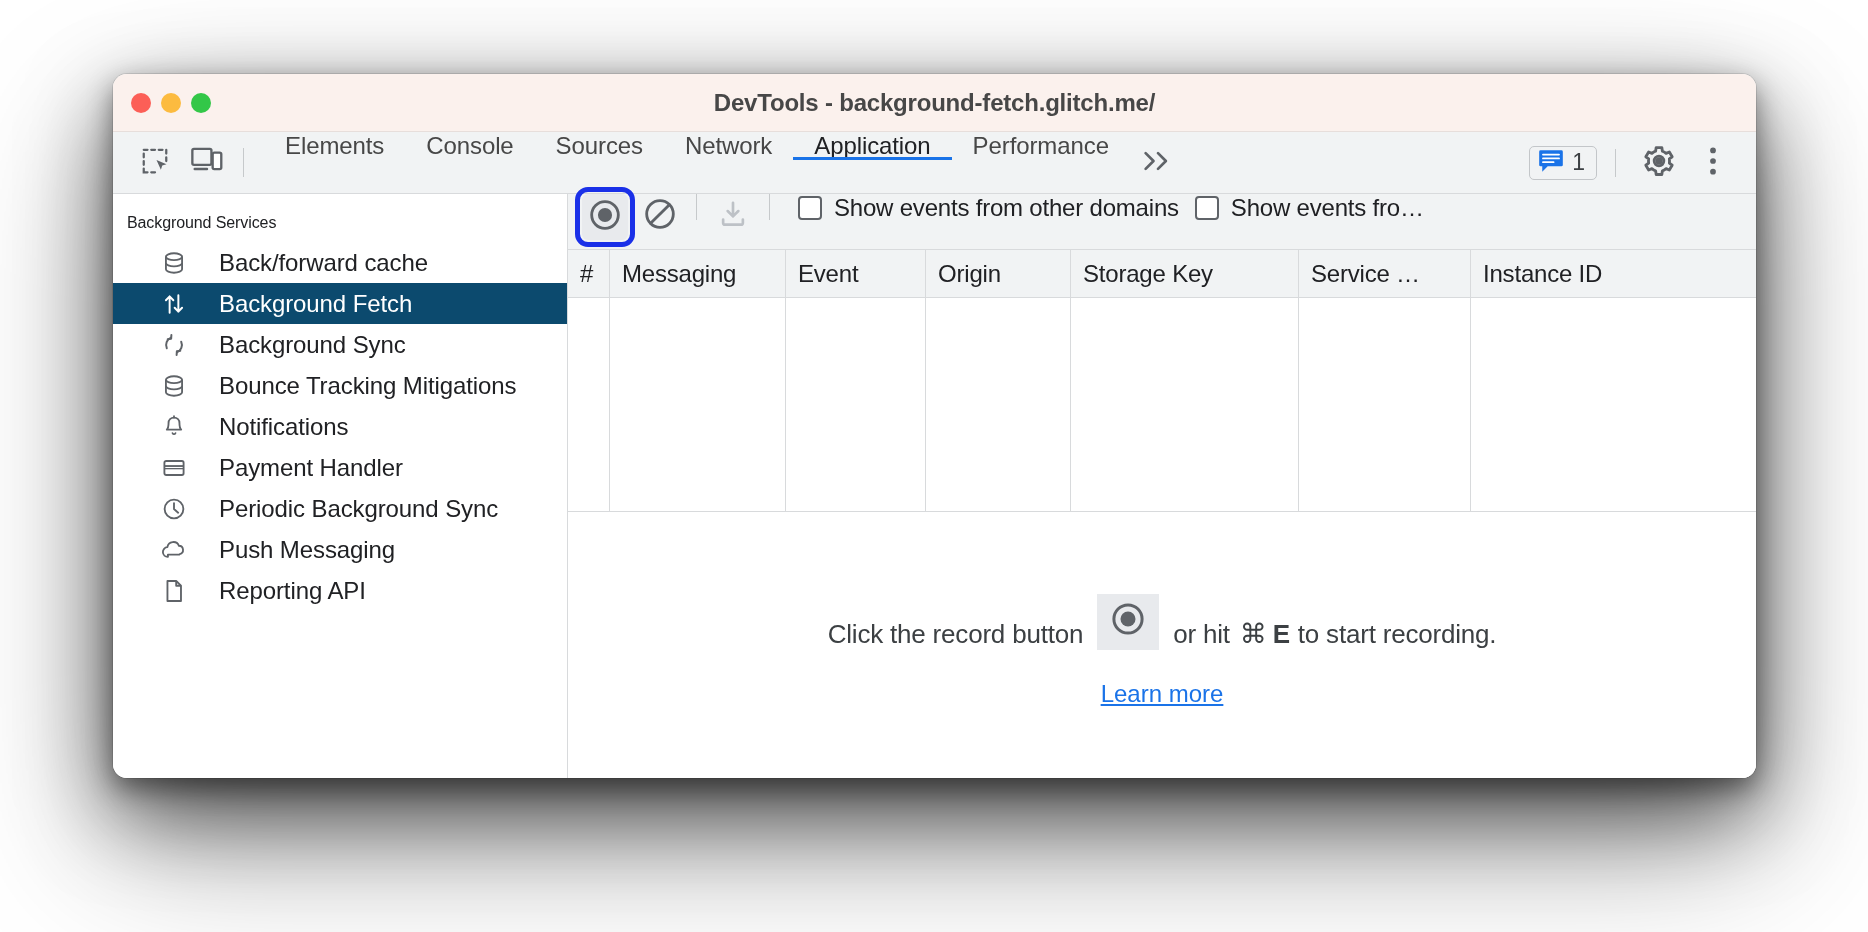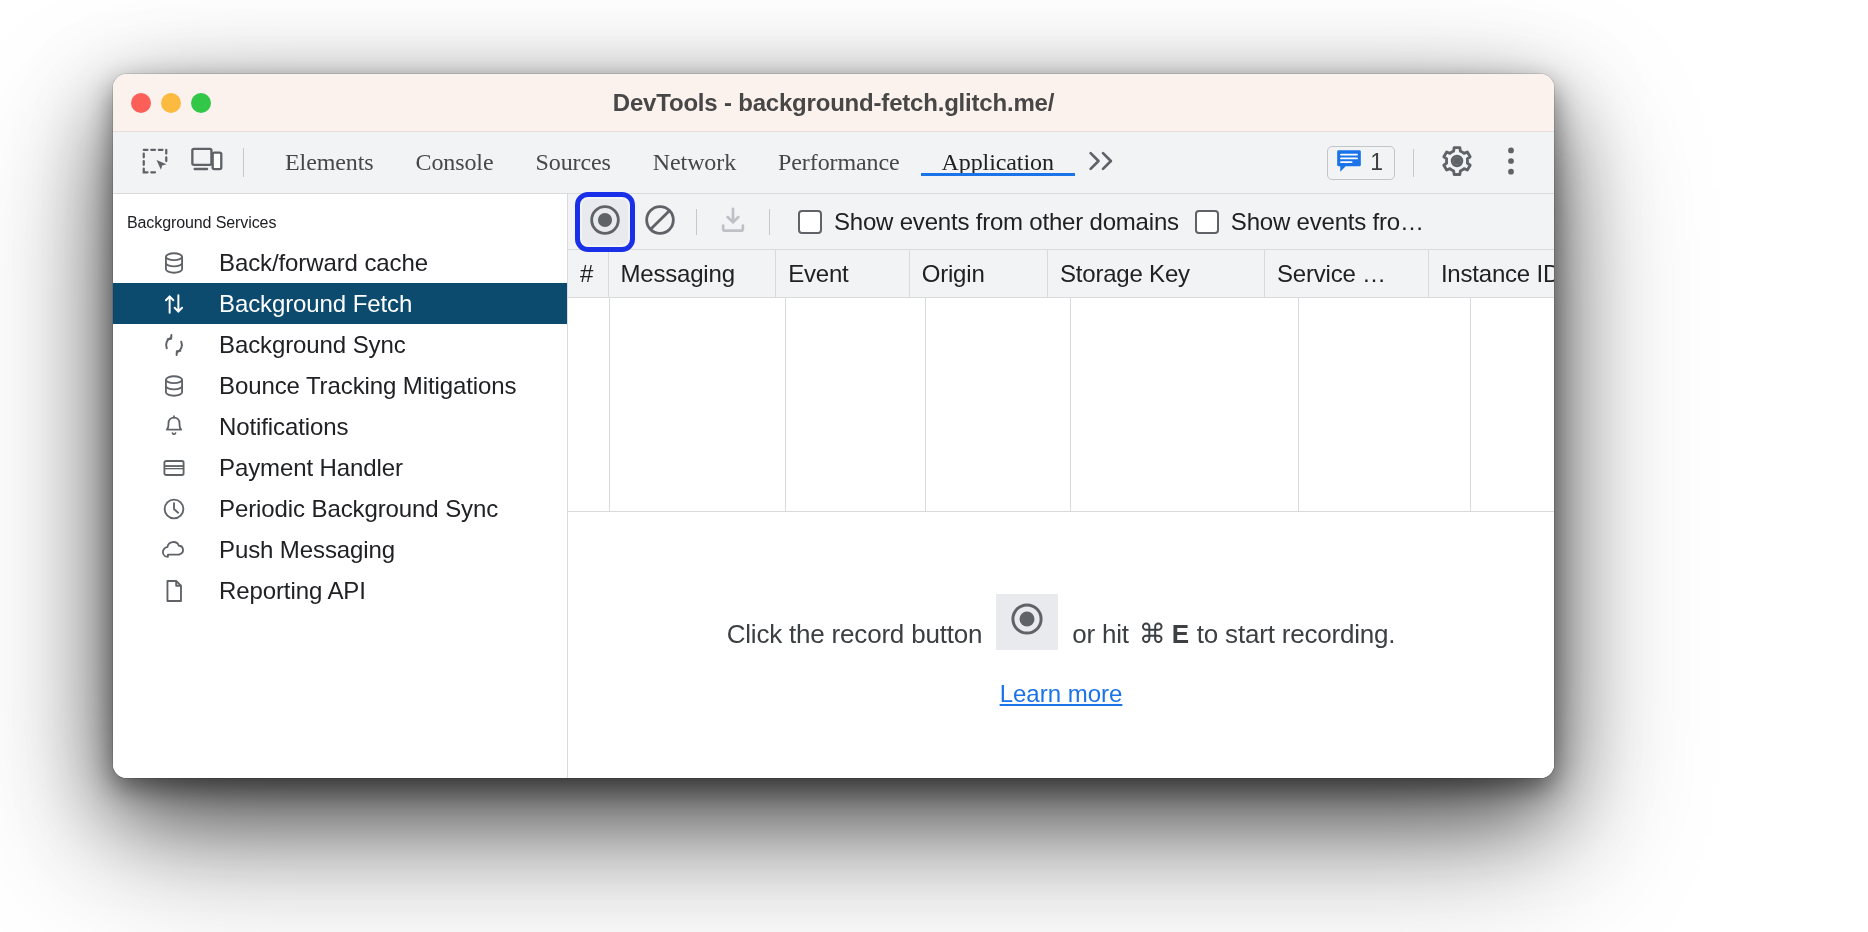--- a/index.html
+++ b/index.html
@@ -18,21 +18,21 @@
     width: 1868px;
     height: 932px;
     background: #ffffff;
   }
 
   
   .window {
     position: absolute;
     left: 113px;
     top: 74px;
-    width: 1441px;
+    width: 1643px;
     height: 704px;
     border-radius: 14px;
     background: #ffffff;
     overflow: hidden;
     box-shadow:
       0 0 0 1px rgba(0,0,0,0.10),
       0 10px 26px rgba(0,0,0,0.42),
       0 34px 84px rgba(0,0,0,0.55),
       0 60px 150px rgba(0,0,0,0.40);
   }
@@ -88,24 +88,23 @@
     flex: 0 0 auto;
   }
   .tb-sep {
     width: 1px;
     background: #c6c9cb;
     margin: 16px 10px;
     flex: 0 0 auto;
   }
   .tabs {
     display: flex;
-    align-items: center;
+    align-items: flex-start;
     flex: 0 0 auto;
     margin-left: 10px;
-    font-family: Liberation Serif, serif;
   }
   .tab {
     display: flex;
     align-items: center;
     padding: 0 21px;
     font-size: 24px;
     color: #474747;
     position: relative;
     white-space: nowrap;
     letter-spacing: -0.1px;
@@ -213,21 +212,21 @@
     flex-direction: column;
     background: #ffffff;
     min-width: 0;
   }
   .panel-toolbar {
     height: 56px;
     flex: 0 0 56px;
     background: #f1f3f4;
     border-bottom: 1px solid #d8dadc;
     display: flex;
-    align-items: center;
+    align-items: flex-start;
     padding-left: 14px;
     box-sizing: border-box;
     gap: 0;
   }
   .record-wrap {
     position: relative;
     width: 46px; height: 46px;
     margin-right: 8px;
     display: flex; align-items: center; justify-content: center;
     border-radius: 6px;
@@ -383,25 +382,25 @@
           </div>
         <div class="tab">
             <span>Console</span>
           </div>
         <div class="tab">
             <span>Sources</span>
           </div>
         <div class="tab">
             <span>Network</span>
           </div>
+        <div class="tab selected">
+            <span>Application</span>
+          </div>
         <div class="tab">
             <span>Performance</span>
-          </div>
-        <div class="tab selected">
-            <span>Application</span>
           </div>
       </div>
 
       <div class="tab-overflow">
         <span>
           <svg width="36" height="26" viewBox="0 0 32 22" fill="none">
             <path d="M5 4l7 7-7 7M16 4l7 7-7 7" stroke="#5f6368" stroke-width="2.4" stroke-linecap="round" stroke-linejoin="round"></path>
           </svg>
         </span>
       </div>

